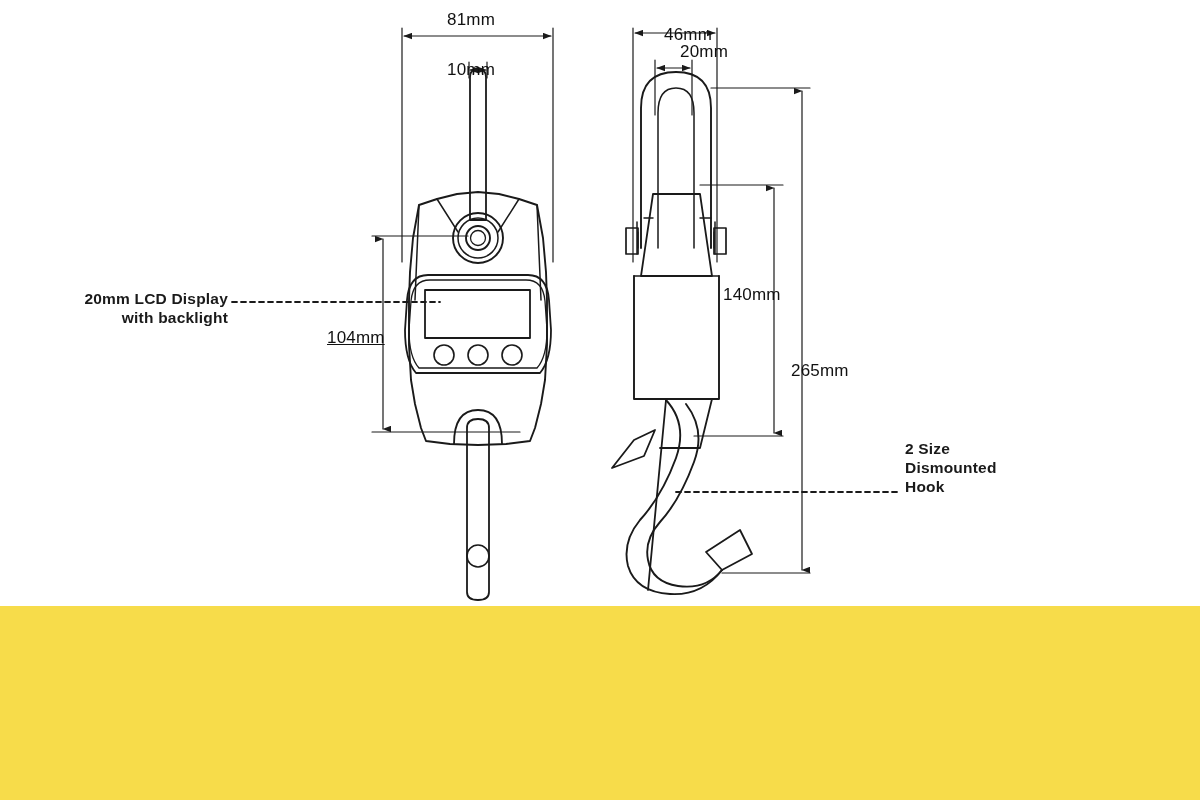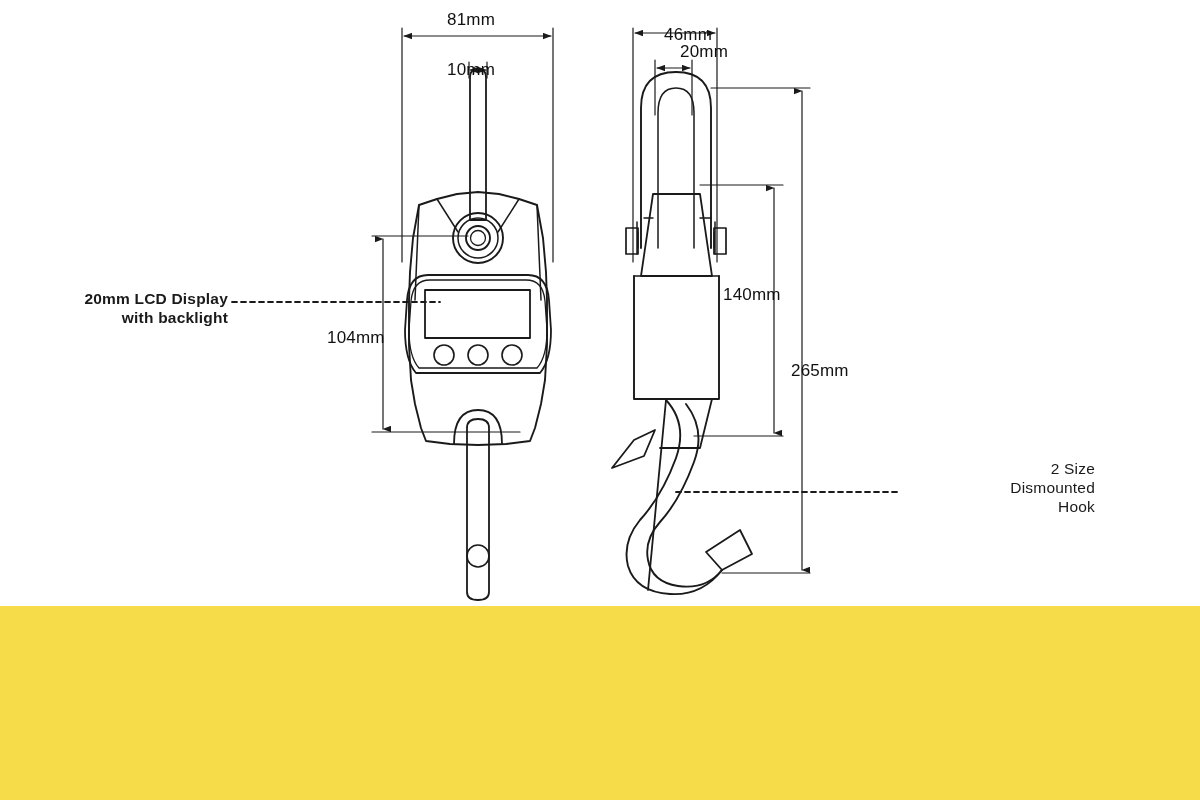--- a/index.html
+++ b/index.html
@@ -34,37 +34,38 @@
     line-height:1.22;
     white-space:pre-line;
   }
   #callout-lcd {
     left:48px; top:290px;
     width:180px;
     text-align:right;
     font-weight:bold;
   }
   #callout-hook {
-    left:905px; top:460px;
+    left:905px; top:440px;
     width:190px;
-    text-align:right;
+    text-align:left;
+    font-weight:bold;
   }
   .dim-label {
     position:absolute;
     font-family:"Liberation Sans", sans-serif;
     font-size:17px;
     color:#111111;
     letter-spacing:0.2px;
     white-space:nowrap;
   }
   #dim-81   { left:447px; top:10px;  }
   #dim-10   { left:447px; top:60px;  }
   #dim-46   { left:640px; top:25px;margin-left:24px;   }
   #dim-20   { left:645px; top:42px;margin-left:35px;  }
-  #dim-104  { left:327px; top:328px; }
+  #dim-104  { left:327px; top:328px;text-decoration:underline; }
   #dim-140  { left:723px; top:285px; }
   #dim-265  { left:791px; top:361px; }
 
   
   #banner {
     position:absolute;
     left:0; top:606px;
     width:1200px; height:194px;
     background:#F7DC4A;
   }

